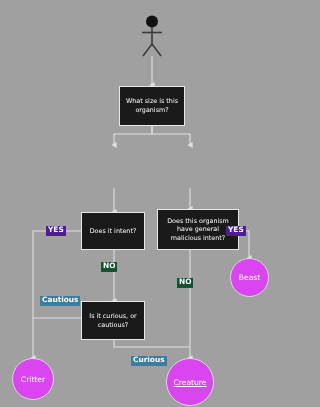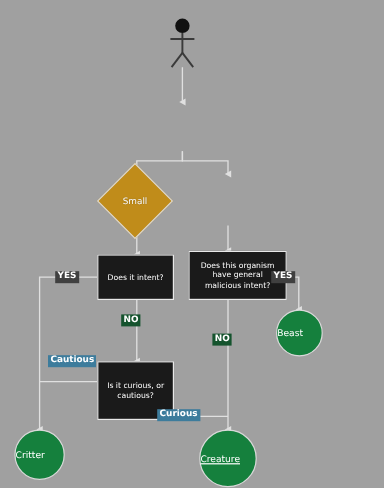--- a/index.html
+++ b/index.html
@@ -76,42 +76,43 @@
     justify-content: center;
     color: #ffffff;
     font-size: 7.4px;
     text-shadow: 0 0 1px rgba(0,0,0,.35);
   }
 
   
   .circle {
     position: absolute;
     border-radius: 50%;
-    background: #15803d;
+    background: #d946ef;
     border: 1px solid #d9d9d9;
     color: #ffffff;
     font-size: 7.6px;
     display: flex;
     align-items: center;
+    justify-content: center;
     box-sizing: border-box;
     z-index: 3;
   }
 
   
   .elabel {
     position: absolute;
     font-size: 7.4px;
     font-weight: bold;
     color: #ffffff;
     padding: 0px 2px 1px 2px;
     white-space: nowrap;
     z-index: 4;
     line-height: 1.2;
   }
-  .elabel.yes { background: #404040; }
+  .elabel.yes { background: #4c1d95; }
   .elabel.no  { background: #14532d; }
   .elabel.opt { background: #3d7c9c; }
 </style>
 </head>
 <body>
 
 <div id="stage">
 
   <svg id="wires" viewBox="0 0 300 407">
     <defs>
@@ -147,36 +148,35 @@
   <div class="actor" style="left:132px; top:14px; width:40px; height:44px;">
     <svg width="40" height="44" viewBox="0 0 40 44">
       <circle cx="20" cy="7.5" r="6" fill="#111111"></circle>
       <line x1="20" y1="13.5" x2="20" y2="31" stroke="#3a3a3a" stroke-width="1.6"></line>
       <line x1="10" y1="18.5" x2="30" y2="18.5" stroke="#3a3a3a" stroke-width="1.6"></line>
       <line x1="20" y1="30" x2="11" y2="42" stroke="#3a3a3a" stroke-width="1.6"></line>
       <line x1="20" y1="30" x2="29" y2="42" stroke="#3a3a3a" stroke-width="1.6"></line>
     </svg>
   </div>
 
-
-  <div class="diamond" style="left:90px; top:145px; width:45px; height:45px;">
-    <div class="shape"></div>
-    <div class="dlabel">Small</div>
-  </div>
+  <div class="box" style="left:119px; top:86px; width:66px; height:40px;">
+    <span>What size is this organism?</span>
+  </div>
+
 
 
   <div class="box" style="left:81px; top:212px; width:64px; height:38px;">
     <span>Does it intent?</span>
   </div>
 
   <div class="box" style="left:157px; top:209px; width:82px; height:41px;">
     <span>Does this organism have general malicious intent?</span>
   </div>
 
-  <div class="box" style="left:81px; top:301px; width:64px; height:49px;">
+  <div class="box" style="left:81px; top:301px; width:64px; height:39px;">
     <span>Is it curious, or cautious?</span>
   </div>
 
   <div class="circle" style="left:230px; top:258px; width:39px; height:39px;">
     <span>Beast</span>
   </div>
 
   <div class="circle" style="left:12px; top:358px; width:42px; height:42px;">
     <span>Critter</span>
   </div>
@@ -188,15 +188,15 @@
   <div class="elabel yes" style="left:46px; top:226px;">YES</div>
 
   <div class="elabel no" style="left:101px; top:262px;">NO</div>
 
   <div class="elabel yes" style="left:226px; top:226px;">YES</div>
 
   <div class="elabel no" style="left:177px; top:278px;">NO</div>
 
   <div class="elabel opt" style="left:40px; top:296px;">Cautious</div>
 
-  <div class="elabel opt" style="left:131px; top:341px;">Curious</div>
+  <div class="elabel opt" style="left:131px; top:356px;">Curious</div>
 
 </div>
 
 </body></html>

